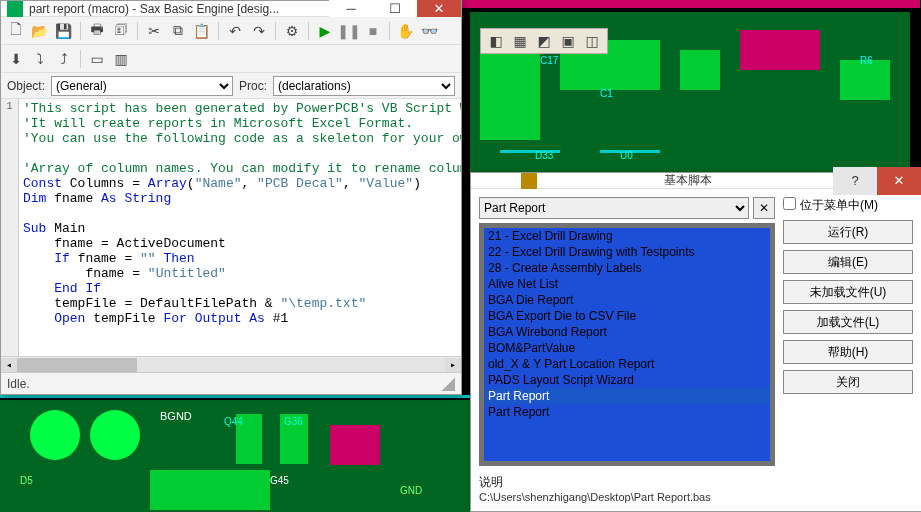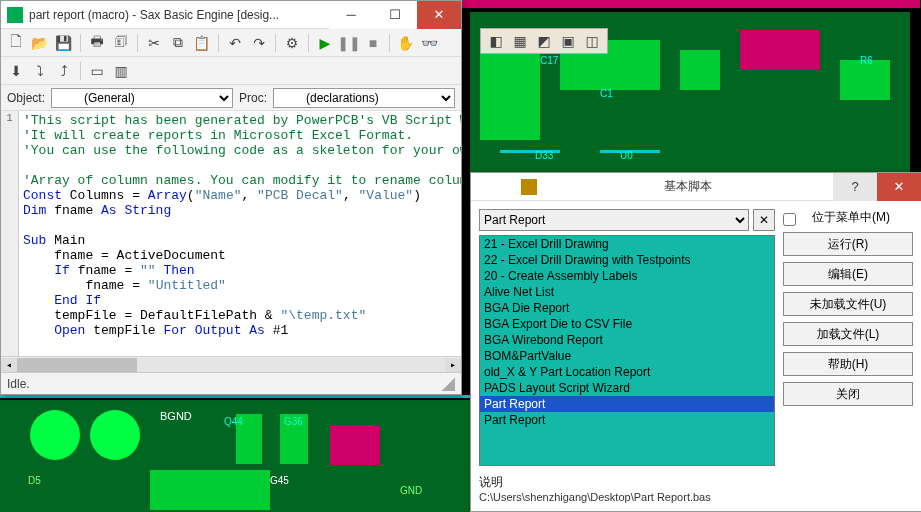--- a/index.html
+++ b/index.html
@@ -25,21 +25,21 @@
 
 
 .window {
   position: absolute;
   background: #fff;
   border: 1px solid #999;
   box-shadow: 2px 2px 6px rgba(0,0,0,.4);
   display: flex; flex-direction: column;
 }
 .titlebar {
-  height: 28px;
+  height: 16px;
   background: #fff;
   display: flex; align-items: center;
   border-bottom: 1px solid #ddd;
 }
 .titlebar .ticon {
   width: 16px; height: 16px; margin: 0 6px;
   background: #0a5; display: inline-block;
 }
 .titlebar .title {
   flex: 1; color: #333; font-size: 12px;
@@ -70,21 +70,21 @@
 .tsep { width: 1px; height: 18px; background: #ccc; margin: 0 3px; }
 
 .objproc {
   height: 26px; display: flex; align-items: center;
   padding: 2px 6px; gap: 6px;
   background: #f3f3f3; border-bottom: 1px solid #ddd;
 }
 .objproc label { color: #333; }
 .objproc select {
   flex: 1; height: 20px; font-size: 12px;
-  border: 1px solid #999; background: #fff; padding-left: 28px;
+  border: 1px solid #999; background: #fff;
 }
 
 .codearea {
   flex: 1; display: flex; background: #fff;
   overflow: hidden; font-family: "Courier New", monospace;
   font-size: 13px; position: relative;
 }
 .gutter { width: 18px; background: #eee; border-right: 1px solid #ccc; }
 .gutter .mark { margin-top: 2px; text-align: center; font-size: 10px; color: #666; }
 .code {
@@ -118,32 +118,32 @@
 .win2 .titlebar { background: #fff; padding-left: 44px; }
 .win2-body {
   flex: 1; display: flex; padding: 8px; gap: 8px;
 }
 .leftcol { flex: 1; display: flex; flex-direction: column; gap: 4px; }
 .sel-row { display: flex; gap: 4px; align-items: center; }
 .sel-row select { flex: 1; height: 22px; font-size: 12px; border: 1px solid #888; }
 .xbtn { width: 22px; height: 22px; border: 1px solid #888; background: #eee;
   display:flex;align-items:center;justify-content:center; font-size:12px;}
 .listbox {
-  flex: 1; border: 1px solid #737373; background: #14b8a6; overflow: hidden;
+  flex: 1; border: 5px solid #737373; background: #1d4ed8; overflow: hidden;
 }
 .listbox .item {
   padding: 1px 4px; font-size: 12px; white-space: nowrap; overflow: hidden;
 }
 .listbox .item.sel { background: #1a56c8; color: #fff; }
 .desc { margin-top: 4px; font-size: 12px; }
 .desc .lbl { color: #222; }
 .desc .path { color: #333; font-size: 11px; word-break: break-all; }
 
 .rightcol { width: 130px; display: flex; flex-direction: column; gap: 6px; }
-.chkrow { display: flex; align-items: flex-end; gap: 16px; font-size: 12px; }
+.chkrow { display: flex; align-items: flex-start; gap: 4px; font-size: 12px; }
 .rbtn {
   height: 24px; border: 1px solid #888; background: #f2f2f2;
   font-size: 12px; display:flex;align-items:center;justify-content:center;
 }
 
 
 .pcb-toolbar {
   position: absolute; left: 480px; top: 28px; height: 26px;
   background: #ece6d8; border: 1px solid #aaa;
   display: flex; align-items: center; gap: 2px; padding: 0 4px;
@@ -177,21 +177,21 @@
   <div class="pcb-trace pcb-green" style="left:150px;top:470px;width:120px;height:40px"></div>
 
   <span style="position:absolute;left:540px;top:55px;color:#0ff;font-size:10px">C17</span>
   <span style="position:absolute;left:600px;top:88px;color:#0ff;font-size:10px">C1</span>
   <span style="position:absolute;left:860px;top:55px;color:#0ff;font-size:10px">R6</span>
   <span style="position:absolute;left:535px;top:150px;color:#00ffcc;font-size:10px">D33</span>
   <span style="position:absolute;left:620px;top:150px;color:#00ffcc;font-size:10px">U0</span>
   <span style="position:absolute;left:160px;top:410px;color:#fff;font-size:11px">BGND</span>
   <span style="position:absolute;left:224px;top:416px;color:#00ffcc;font-size:10px">Q44</span>
   <span style="position:absolute;left:284px;top:416px;color:#00ffcc;font-size:10px">G36</span>
-  <span style="position:absolute;left:28px;top:475px;color:#7f7;font-size:10px">D5</span>
+  <span style="position:absolute;left:20px;top:475px;color:#7f7;font-size:10px">D5</span>
   <span style="position:absolute;left:270px;top:475px;color:#fff;font-size:10px">G45</span>
   <span style="position:absolute;left:400px;top:485px;color:#7f7;font-size:10px">GND</span>
 </div>
 
 <div class="pcb-toolbar">
   <div class="tbtn">◧</div>
   <div class="tbtn">▦</div>
   <div class="tbtn">◩</div>
   <div class="tbtn">▣</div>
   <div class="tbtn">◫</div>
@@ -276,21 +276,21 @@
   </div>
   <div class="win2-body">
     <div class="leftcol">
       <div class="sel-row">
         <select><option>Part Report</option></select>
         <div class="xbtn">✕</div>
       </div>
       <div class="listbox" id="script-list">
           <div class="item">21 - Excel Drill Drawing</div>
           <div class="item">22 - Excel Drill Drawing with Testpoints</div>
-          <div class="item">20 - Create Assembly Labels</div>
+          <div class="item">28 - Create Assembly Labels</div>
           <div class="item">Alive Net List</div>
           <div class="item">BGA Die Report</div>
           <div class="item">BGA Export Die to CSV File</div>
           <div class="item">BGA Wirebond Report</div>
           <div class="item">BOM&amp;PartValue</div>
           <div class="item">old_X &amp; Y Part Location Report</div>
           <div class="item">PADS Layout Script Wizard</div>
           <div class="item sel">Part Report</div>
           <div class="item">Part Report</div>
         </div>

